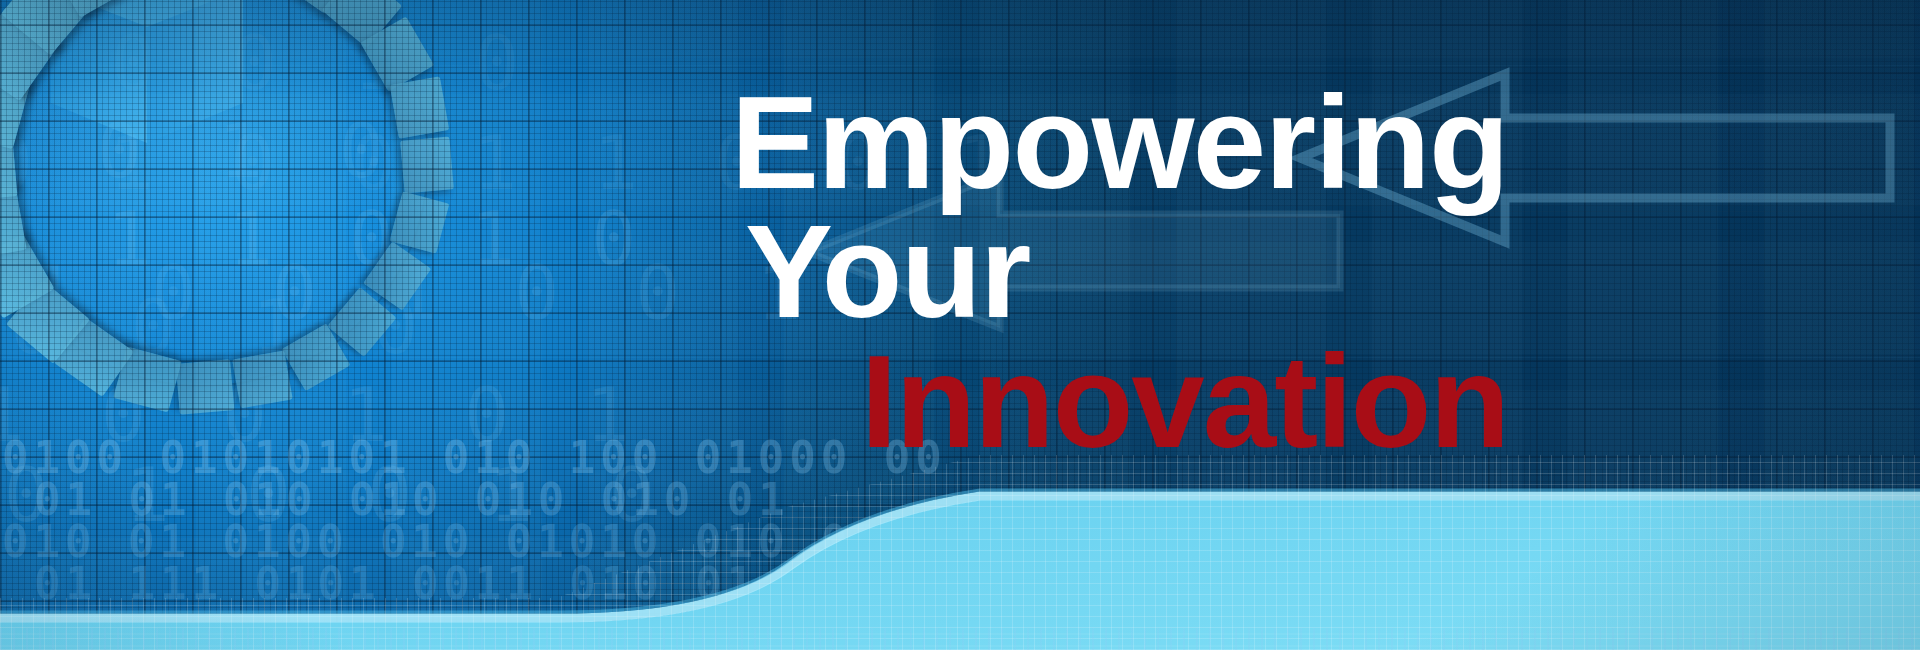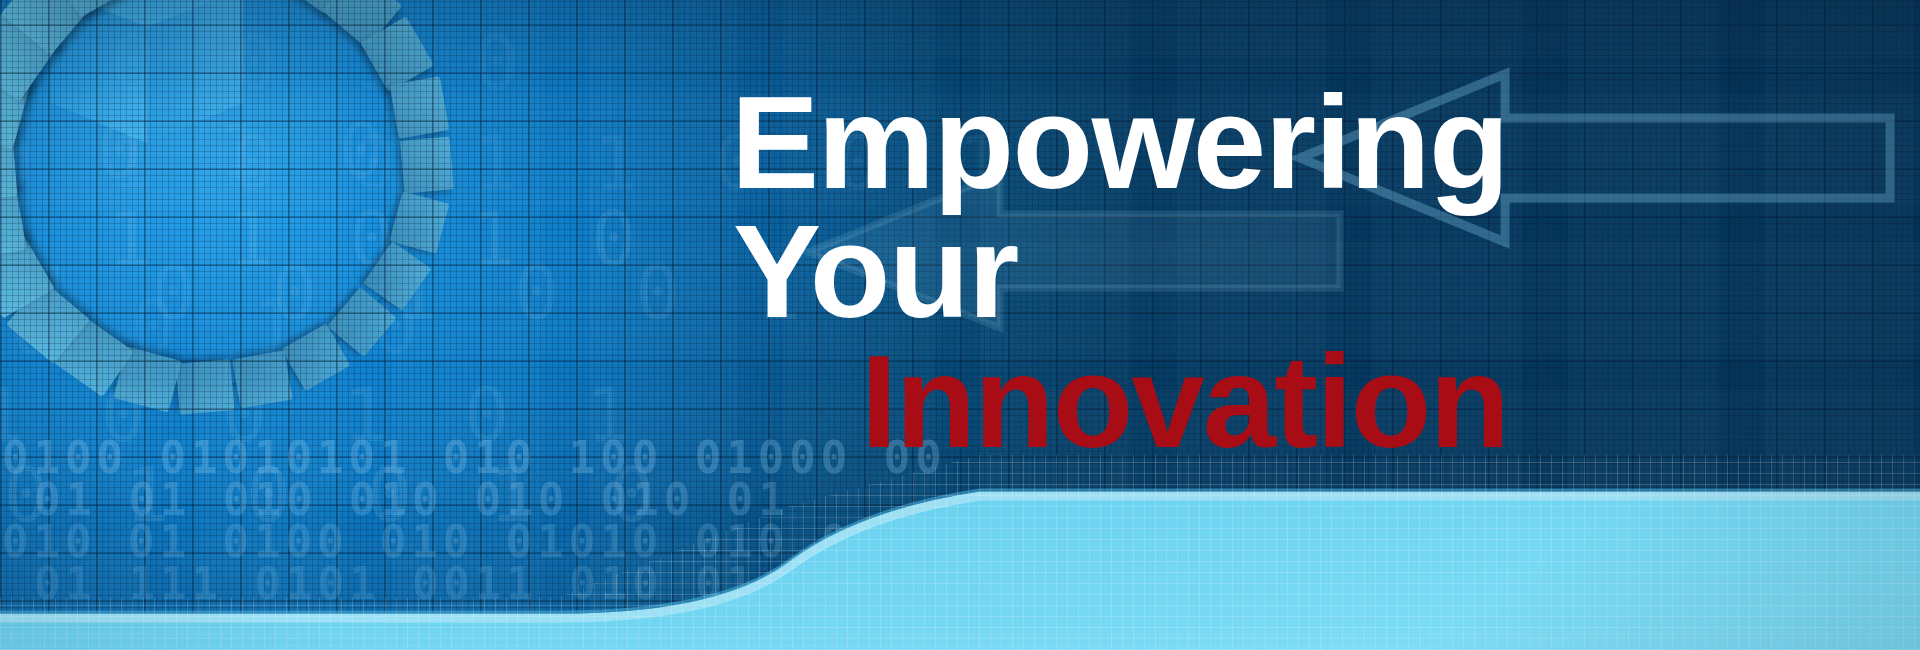--- a/index.html
+++ b/index.html
@@ -99,21 +99,21 @@
   }
 
   
   #headline{
     position:absolute;left:731px;top:78px;z-index:40;
     line-height:.98;font-weight:700;letter-spacing:-1.5px;
   }
   .hl-line{font-size:132px;display:block;}
   .hl-white{color:#ffffff;}
   .hl-red{color:#a80d16;text-align:right;}
-  #ln-your{margin-left:2px;}
+  #ln-your{margin-left:14px;}
   #ln-innov{margin-left:1px;letter-spacing:-2px;}
   .vignette{
     background:radial-gradient(ellipse 1500px 900px at 46% 40%, rgba(0,0,0,0) 55%, rgba(2,26,48,.22) 100%);
   }
 </style>
 </head>
 <body>
 
 <div id="banner">
 

